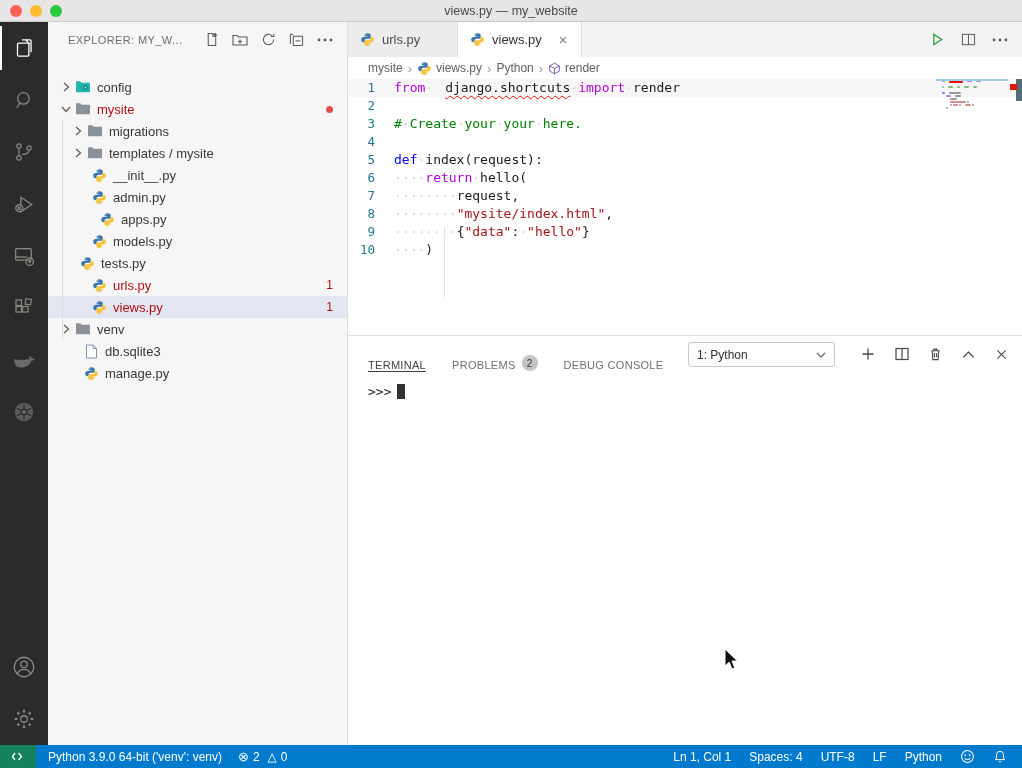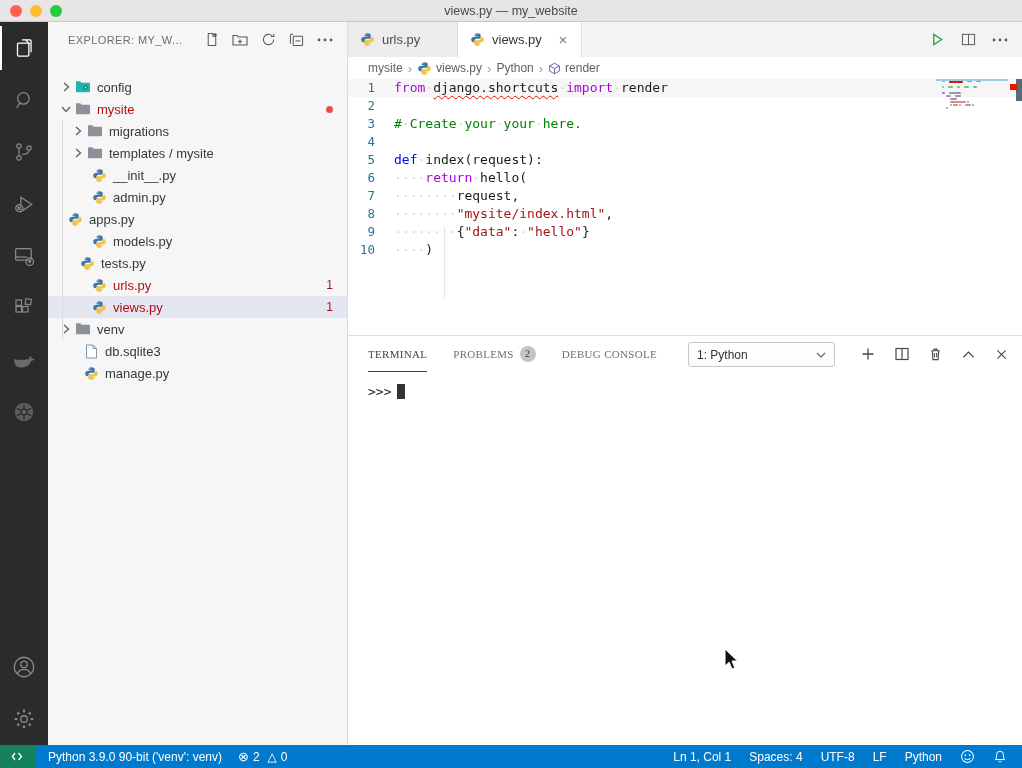--- a/index.html
+++ b/index.html
@@ -55,37 +55,37 @@
   .bc-sep { color:#9a9a9a; font-size:13px; margin:0 2px; }
 
   
   .codearea { position:absolute; left:0; top:57px; right:0; height:256px; background:#fff; font-family:"DejaVu Sans Mono",monospace; font-size:13px; overflow:hidden; }
   .code-line { height:18px; line-height:18px; display:flex; white-space:pre; }
   .code-line.current { background:#f6f6f6; }
   .lnum { width:46px; flex:0 0 46px; text-align:right; padding-right:19px; color:#237893; font-size:12.5px; }
   .ltext { flex:1; }
   .tok-kw { color:#af00db; } .tok-def { color:#0000ff; } .tok-com { color:#008000; }
   .tok-str { color:#a31515; } .tok-pl { color:#1b1b1b; } .tok-ws { color:#d4d4d4; }
-  .tok-err { color:#1b1b1b; text-decoration:underline; text-decoration-style:wavy; text-decoration-color:#e51400; text-decoration-thickness:1px; text-underline-offset:3px; }
+  .tok-err { color:#1b1b1b; text-decoration:underline; text-decoration-style:wavy; text-decoration-color:#e51400; text-decoration-thickness:1px; text-underline-offset:3px;margin-left:12px; }
   .indent-guide { position:absolute; left:96px; top:147px; height:72px; width:1px; background:#e5e5e5; }
 
   
   .minimap { position:absolute; right:16px; top:0; width:66px; height:120px; cursor:pointer; }
   .minimap::before { content:""; position:absolute; left:-4px; right:-2px; top:0; height:2px; background:#9ecbe7; }
   .mm-line { height:3px; display:flex; gap:1px; align-items:center; padding-left:2px; }
   .mm-bar { height:2px; border-radius:1px; }
   .mm-bar.mm-err { height:4px; }
   .ruler { position:absolute; right:0; top:0; width:16px; height:256px; }
   .ruler .thumb { position:absolute; right:0; top:0; width:6px; height:22px; background:#37535c; opacity:.85; }
   .ruler .errmark { position:absolute; right:5px; top:5px; width:7px; height:6px; background:#e51400; }
 
   
   .panel { position:absolute; left:0; top:313px; right:0; bottom:0; background:#fff; border-top:1px solid #ddd; }
   .panel-header { height:36px; display:flex; align-items:center; padding-left:20px; position:relative; }
-  .ptab { font-size:11px; letter-spacing:.3px; color:#6f6f6f; margin-right:26px; height:36px; display:flex; align-items:center; gap:6px; cursor:pointer; border-bottom:1px solid transparent;font-family:Liberation Serif, serif; }
+  .ptab { font-size:11px; letter-spacing:.3px; color:#6f6f6f; margin-right:26px; height:36px; display:flex; align-items:flex-end; gap:6px; cursor:pointer; border-bottom:1px solid transparent; }
   .ptab.active { color:#424242; border-bottom:1px solid #424242; }
   .pbadge { background:#c4c4c4; color:#3b3b3b; font-size:10px; width:16px; height:16px; border-radius:50%; display:flex; align-items:center; justify-content:center; }
   .pselect { position:absolute; left:340px; top:6px; width:147px; height:25px; border:1px solid #c8c8c8; border-radius:3px; background:#fdfdfd; display:flex; align-items:center; padding:0 8px; font-size:12px; color:#333; cursor:pointer; }
   .pselect .pchev { margin-left:auto; }
   .panel-acts { position:absolute; right:14px; top:0; height:36px; display:flex; align-items:center; gap:20px; }
   .panel-acts .act { cursor:pointer; display:flex; align-items:center; color:#444; }
   .panel-acts svg { stroke:#484848; fill:none; stroke-width:1.2; }
   .term-body { padding:12px 0 0 20px; font-family:"DejaVu Sans Mono",monospace; font-size:13px; color:#222; display:flex; align-items:center; gap:6px; }
   .term-cursor { width:8px; height:15px; background:#333; display:inline-block; }
 
@@ -332,21 +332,21 @@
           <svg width="15" height="15" viewBox="0 0 16 16">
             <path fill="#3a76ab" d="M7.9 1.2c-1.9 0-2.9.8-2.9 2v1.5h3v.5H3.8C2.2 5.2 1.3 6.3 1.3 8c0 1.6.8 2.8 2.4 2.8h1.2V9.2c0-1.1.9-2 2-2h2.9c.9 0 1.6-.7 1.6-1.6V3.2c0-1.2-1.6-2-3.5-2z"></path>
             <circle cx="6.3" cy="2.9" r=".6" fill="#fff"></circle>
             <path fill="#f5c33a" d="M8.1 14.8c1.9 0 2.9-.8 2.9-2v-1.5H8v-.5h4.2c1.6 0 2.5-1.1 2.5-2.8 0-1.6-.8-2.8-2.4-2.8h-1.2v1.6c0 1.1-.9 2-2 2H6.2c-.9 0-1.6.7-1.6 1.6v2.4c0 1.2 1.6 2 3.5 2z"></path>
             <circle cx="9.7" cy="13.1" r=".6" fill="#fff"></circle>
           </svg>
         </span>
         <span class="lbl">admin.py</span>
         <span class="spacer"></span>
       </div>
-      <div class="trow" style="padding-left: 18px;">
+      <div class="trow" style="padding-left: 50px;">
         <span class="ficon">
           <svg width="15" height="15" viewBox="0 0 16 16">
             <path fill="#3a76ab" d="M7.9 1.2c-1.9 0-2.9.8-2.9 2v1.5h3v.5H3.8C2.2 5.2 1.3 6.3 1.3 8c0 1.6.8 2.8 2.4 2.8h1.2V9.2c0-1.1.9-2 2-2h2.9c.9 0 1.6-.7 1.6-1.6V3.2c0-1.2-1.6-2-3.5-2z"></path>
             <circle cx="6.3" cy="2.9" r=".6" fill="#fff"></circle>
             <path fill="#f5c33a" d="M8.1 14.8c1.9 0 2.9-.8 2.9-2v-1.5H8v-.5h4.2c1.6 0 2.5-1.1 2.5-2.8 0-1.6-.8-2.8-2.4-2.8h-1.2v1.6c0 1.1-.9 2-2 2H6.2c-.9 0-1.6.7-1.6 1.6v2.4c0 1.2 1.6 2 3.5 2z"></path>
             <circle cx="9.7" cy="13.1" r=".6" fill="#fff"></circle>
           </svg>
         </span>
         <span class="lbl">apps.py</span>
         <span class="spacer"></span>
@@ -657,21 +657,21 @@
 </div>
 
 <div class="statusbar">
   <div class="sb-left">
     <div class="sb-remote">
       <svg width="16" height="16" viewBox="0 0 16 16">
           <path d="M5 4 L2.5 7.5 L5 11 M8.5 4 L11.5 7.5 L8.5 11" stroke="#fff" fill="none" stroke-width="1.3"></path>
         </svg>
     </div>
     <div class="sb-item" style="padding-left:12px">
-      <span>Python 3.9.0 90-bit ('venv': venv)</span>
+      <span>Python 3.9.0 64-bit ('venv': venv)</span>
     </div>
     <div class="sb-item">
       <span style="font-size:13px">⊗</span>
       <span>2</span>
       <span style="font-size:12px;margin-left:4px">△</span>
       <span>0</span>
     </div>
   </div>
   <div class="sb-right" id="sb-right">
       <div class="sb-item">Ln 1, Col 1</div>

